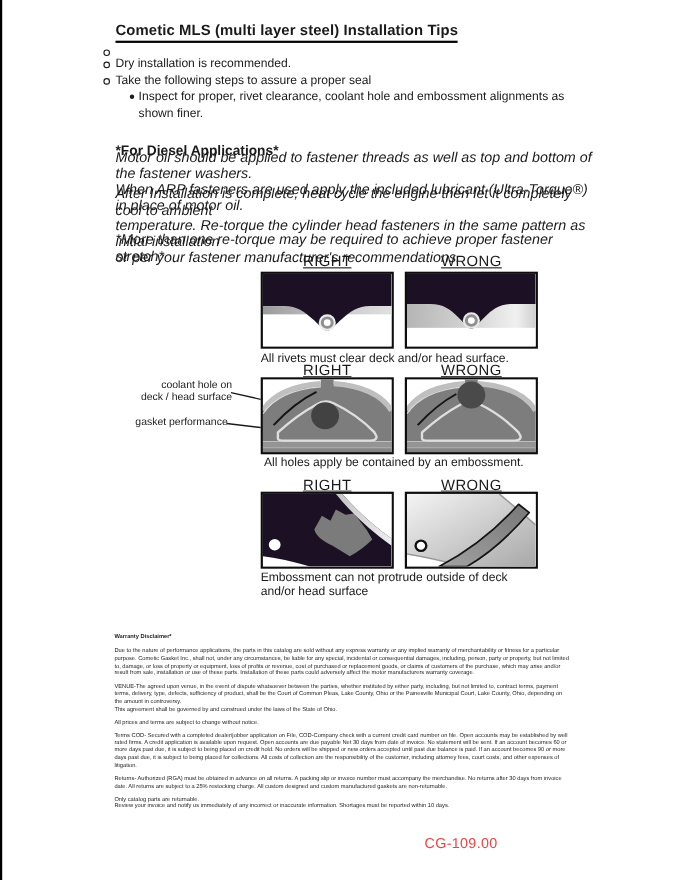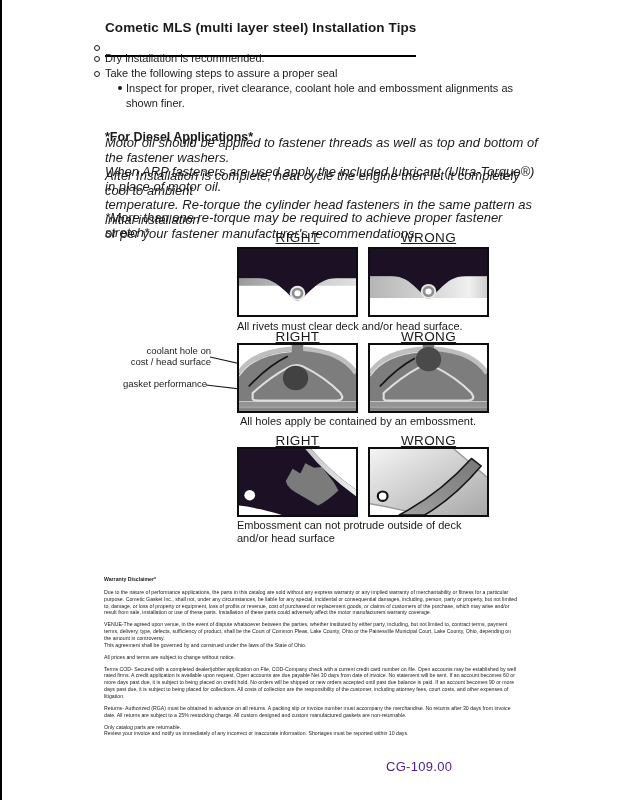--- a/index.html
+++ b/index.html
@@ -2,21 +2,21 @@
 <html><head>
 <meta charset="utf-8">
 <style>
   html,body{margin:0;padding:0;background:#ffffff;}
   .page{position:relative;width:618px;height:800px;background:#ffffff;overflow:hidden;
         font-family:"Liberation Sans", sans-serif;color:#1a1a1a;}
   .edge-line{position:absolute;left:0;top:0;width:2px;height:800px;background:#000;}
   .pre{white-space:pre-line;}
 
   .title{position:absolute;left:105px;top:20px;font-size:13.5px;font-weight:bold;
-         display:inline-block;border-bottom:2px solid #000;padding-bottom:20px;letter-spacing:.1px;}
+         display:inline-block;border-bottom:2px solid #000;padding-bottom:2px;letter-spacing:.1px;}
 
   .tips{position:absolute;left:94px;top:40px;font-size:11px;line-height:15px;width:440px;}
   .tip{display:flex;align-items:flex-start;}
   .o-marker{width:4px;height:4px;border:1px solid #1a1a1a;border-radius:50%;margin:5px 5px 0 0;flex:0 0 auto;}
   .sub{margin-left:24px;}
   .b-marker{width:4px;height:4px;background:#1a1a1a;border-radius:50%;margin:5px 4px 0 0;flex:0 0 auto;}
 
   .diesel-h{position:absolute;left:105px;top:130px;font-size:12.5px;font-weight:bold;}
   .para{position:absolute;left:105px;font-size:13px;line-height:14.5px;width:440px;font-style:italic;}
   .p1{top:136px;} .p2{top:169px;} .p3{top:211px;}
@@ -31,21 +31,21 @@
   .cap1{left:237px;top:320px;} .cap2{left:240px;top:415px;} .cap3{left:237px;top:519px;}
 
   .lab{position:absolute;font-size:9.5px;line-height:11px;text-align:right;width:115px;}
   .lab1{left:96px;top:345px;} .lab2{left:92px;top:378px;}
   .leader{position:absolute;left:203px;top:348px;width:100px;height:52px;}
 
   .legal{position:absolute;left:104px;top:576px;width:414px;font-size:5.2px;line-height:1.32;color:#222;}
   .legal .lh{font-weight:bold;margin-bottom:6px;}
   .legal p{margin:0 0 5px 0;}
 
-  .footer{position:absolute;left:386px;top:759px;font-size:13px;color:#4c1d95;letter-spacing:.3px;}
+  .footer{position:absolute;left:386px;top:759px;font-size:13px;color:#ef4444;letter-spacing:.3px;}
 </style>
 </head>
 <body>
 
 <div class="page">
   <div class="edge-line"></div>
 
   <div class="title">Cometic MLS (multi layer steel) Installation Tips</div>
 
   <div class="tips">
@@ -108,21 +108,21 @@
       <rect x="0" y="29" width="120" height="23" fill="url(#p1w)"></rect>
       <path d="M0,0 H120 V29 H98 C86,29 80,34 72,42 C66,48 64,52 60,53 C56,52 54,48 48,42 C40,34 34,29 22,29 H0 Z" fill="#1c1124"></path>
       <circle cx="60" cy="45" r="8" fill="#e8e8e8"></circle>
       <circle cx="60" cy="45" r="4.6" fill="#ffffff" stroke="#8f8f8f" stroke-width="2.8"></circle>
     </svg>
   </div>
 
   <div class="caption cap1">All rivets must clear deck and/or head surface.</div>
 
   <div class="lab lab1 pre">coolant hole on
-cost / head surface</div>
+deck / head surface</div>
   <div class="lab lab2">gasket performance</div>
   <svg class="leader" viewBox="0 0 100 52">
     <line x1="7" y1="9" x2="92" y2="28" stroke="#1a1a1a" stroke-width="1.2"></line>
     <line x1="3" y1="37" x2="62" y2="44" stroke="#1a1a1a" stroke-width="1.2"></line>
   </svg>
 
   <div class="col-h r-col hr2">RIGHT</div>
   <div class="col-h w-col hr2">WRONG</div>
 
   <div class="dbox r-col br2">

